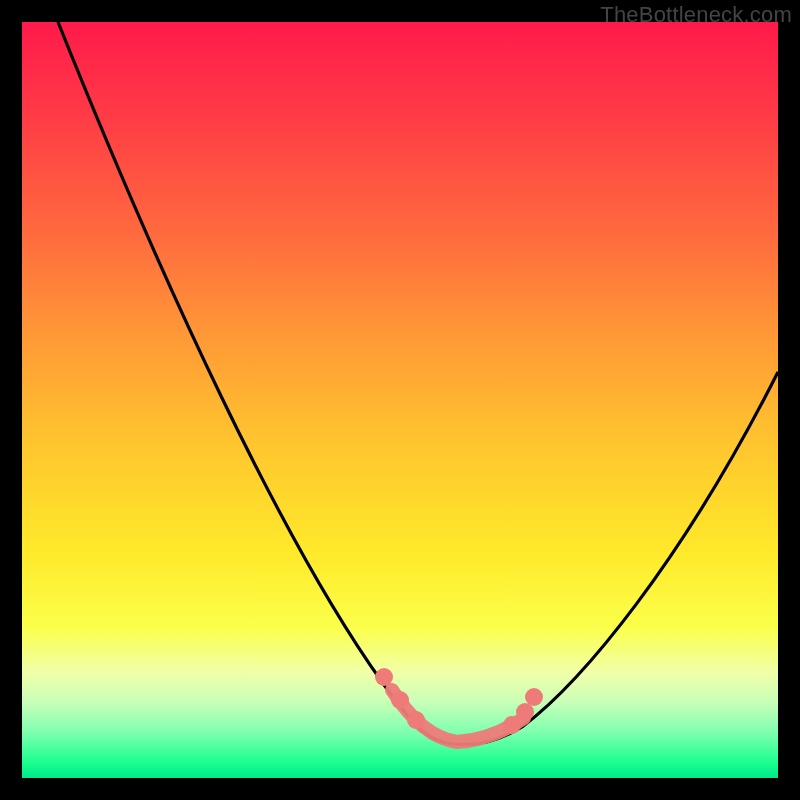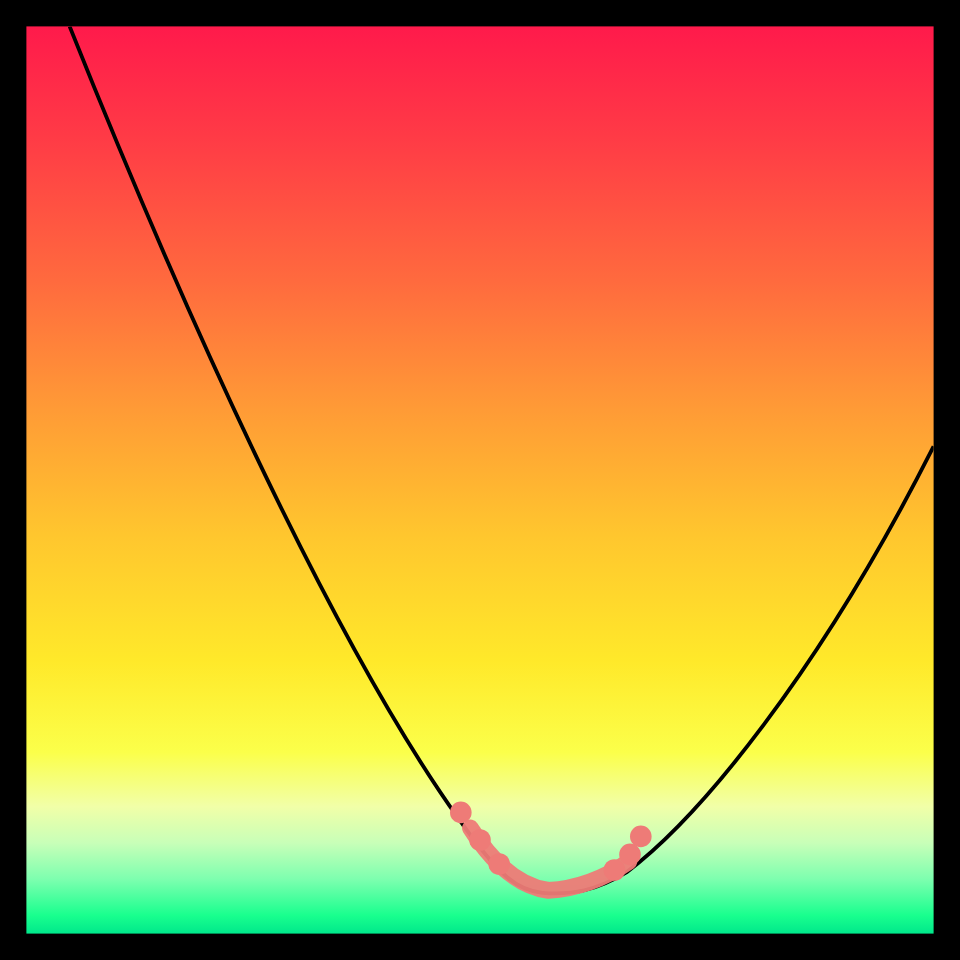--- a/index.html
+++ b/index.html
@@ -73,13 +73,14 @@
       <g fill="#ee7b77">
         <circle cx="362" cy="655" r="9"></circle>
         <circle cx="378" cy="678" r="9"></circle>
         <circle cx="394" cy="698" r="9"></circle>
         <circle cx="490" cy="703" r="9"></circle>
         <circle cx="503" cy="690" r="9"></circle>
         <circle cx="512" cy="675" r="9"></circle>
       </g>
     </svg>
   </div>
+  <div class="watermark">TheBottleneck.com</div>
 </div>
 
 </body></html>

